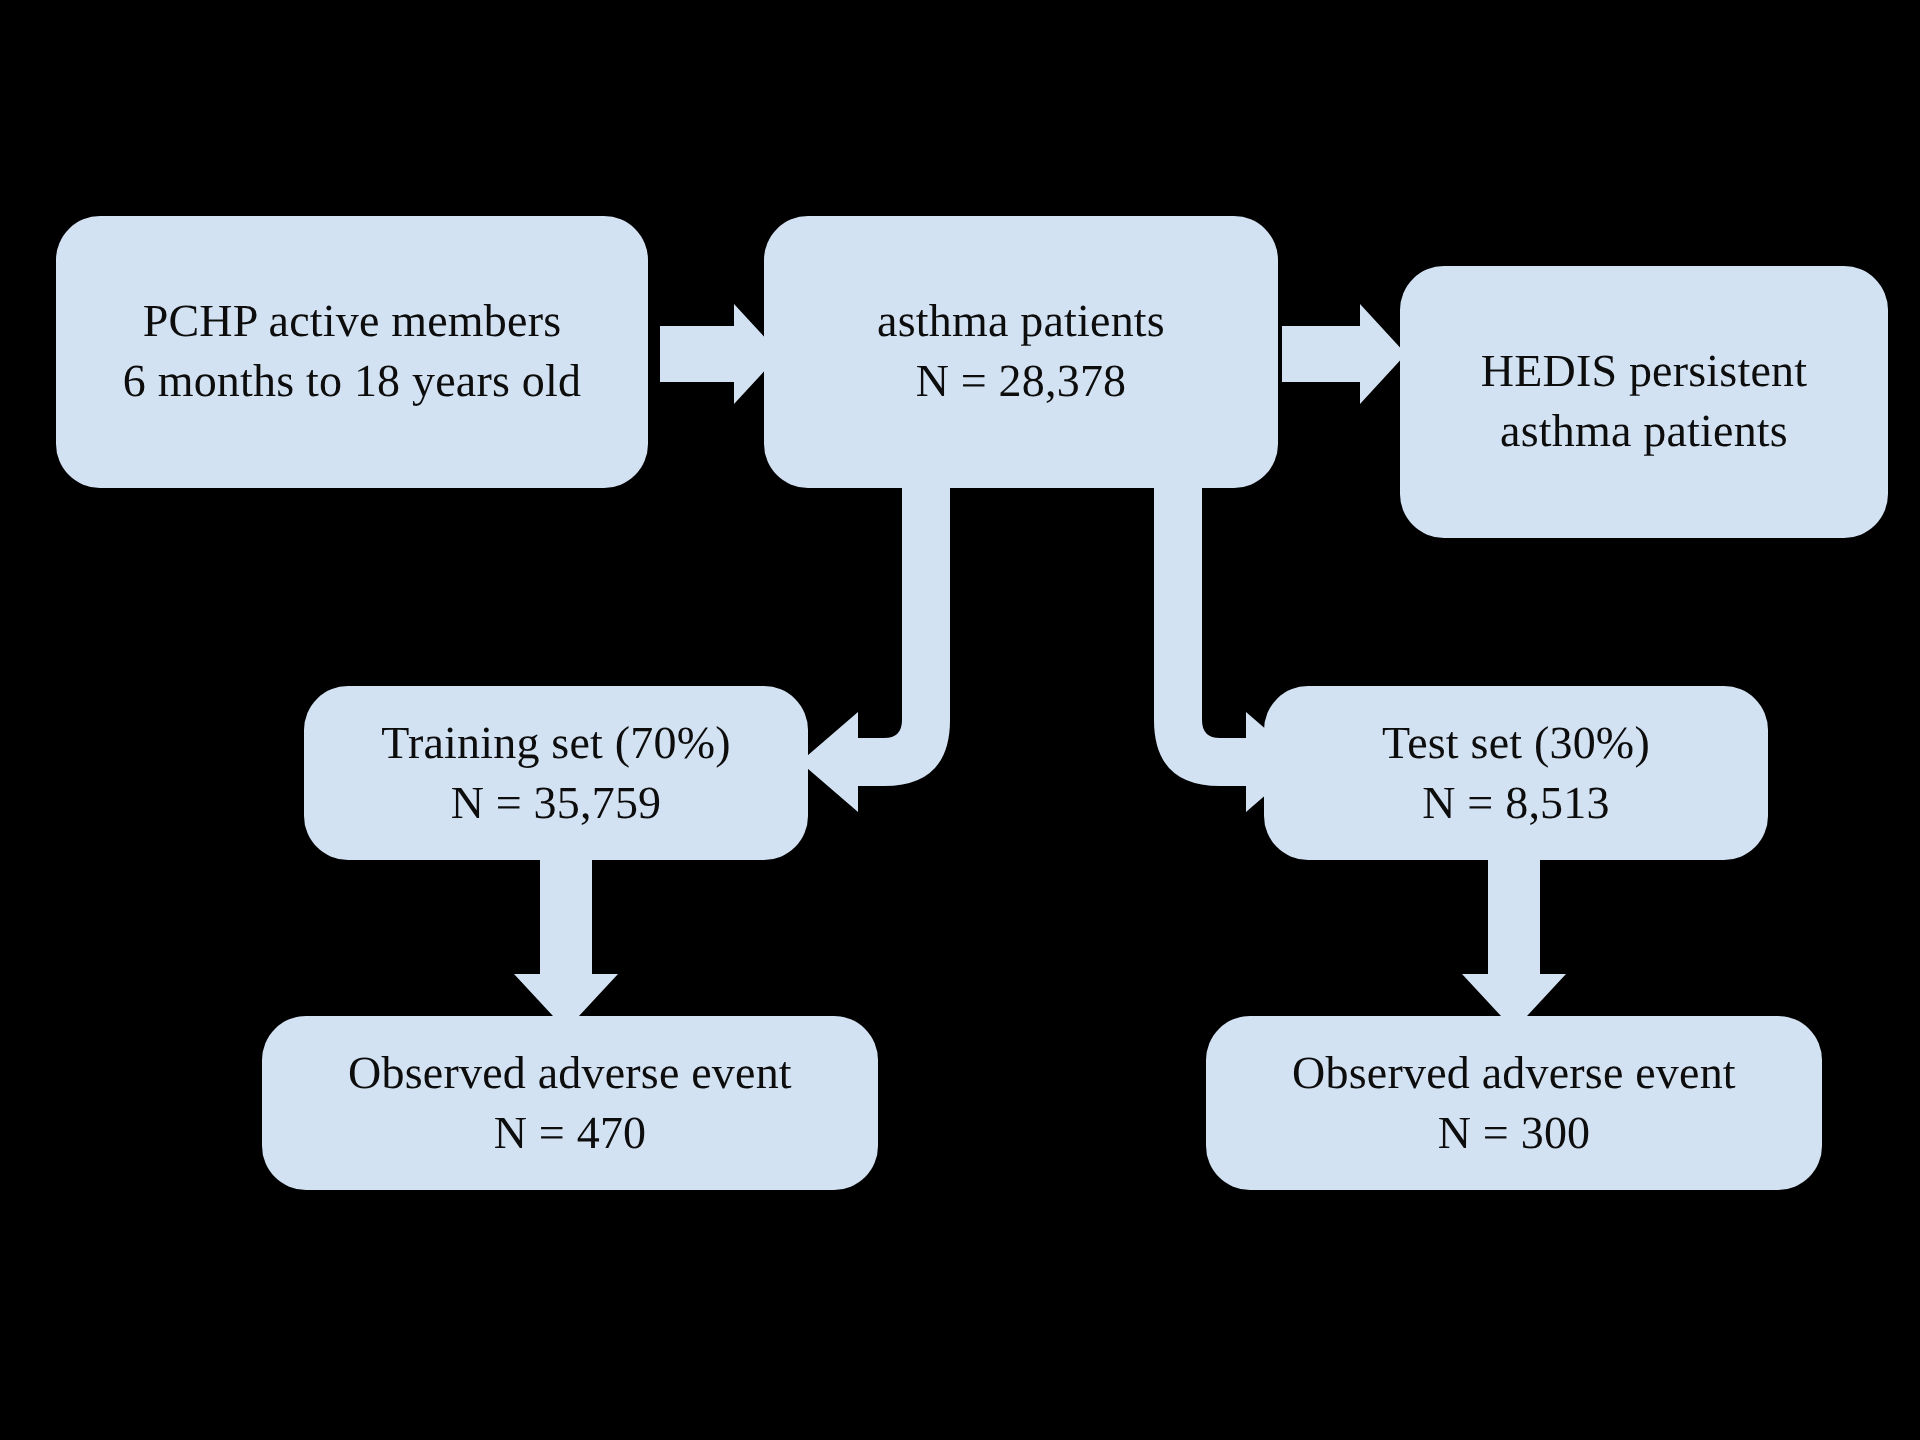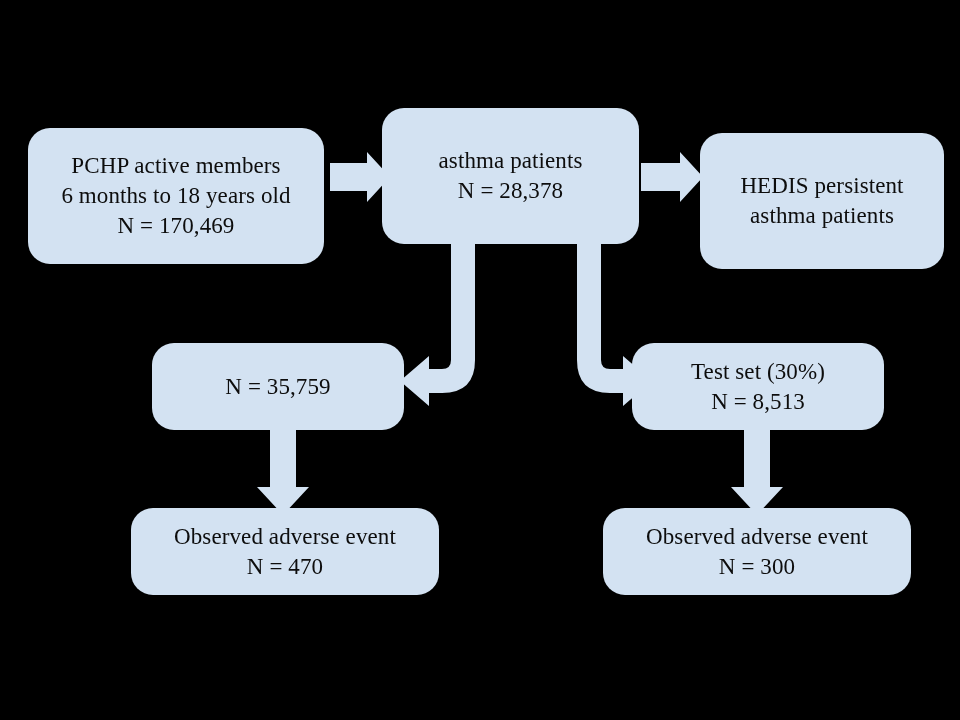--- a/index.html
+++ b/index.html
@@ -84,37 +84,37 @@
              L 610 393
              Q 577 393 577 360
              L 577 243
              Z"></path>
 
     <path class="arrow-shape" d="M 270 430 L 296 430 L 296 487 L 309 487 L 283 515 L 257 487 L 270 487 Z"></path>
 
     <path class="arrow-shape" d="M 744 430 L 770 430 L 770 487 L 783 487 L 757 515 L 731 487 L 744 487 Z"></path>
   </svg>
 
-  <div class="flow-box" style="left:28px; top:108px; width:296px; height:136px;margin-top:20px;">
+  <div class="flow-box" style="left:28px; top:108px; width:296px; height:136px;">
     <span class="line">PCHP active members</span>
     <span class="line">6 months to 18 years old</span>
-    <span class="line">N = 170,469</span>
   </div>
 
   <div class="flow-box" style="left:382px; top:108px; width:257px; height:136px;">
     <span class="line">asthma patients</span>
     <span class="line">N = 28,378</span>
   </div>
 
   <div class="flow-box" style="left:700px; top:108px; width:244px; height:136px;margin-top:25px;">
     <span class="line">HEDIS persistent</span>
     <span class="line">asthma patients</span>
   </div>
 
   <div class="flow-box" style="left:152px; top:343px; width:252px; height:87px;">
+    <span class="line">Training set (70%)</span>
     <span class="line">N = 35,759</span>
   </div>
 
   <div class="flow-box" style="left:632px; top:343px; width:252px; height:87px;">
     <span class="line">Test set (30%)</span>
     <span class="line">N = 8,513</span>
   </div>
 
   <div class="flow-box" style="left:131px; top:508px; width:308px; height:87px;">
     <span class="line">Observed adverse event</span>

